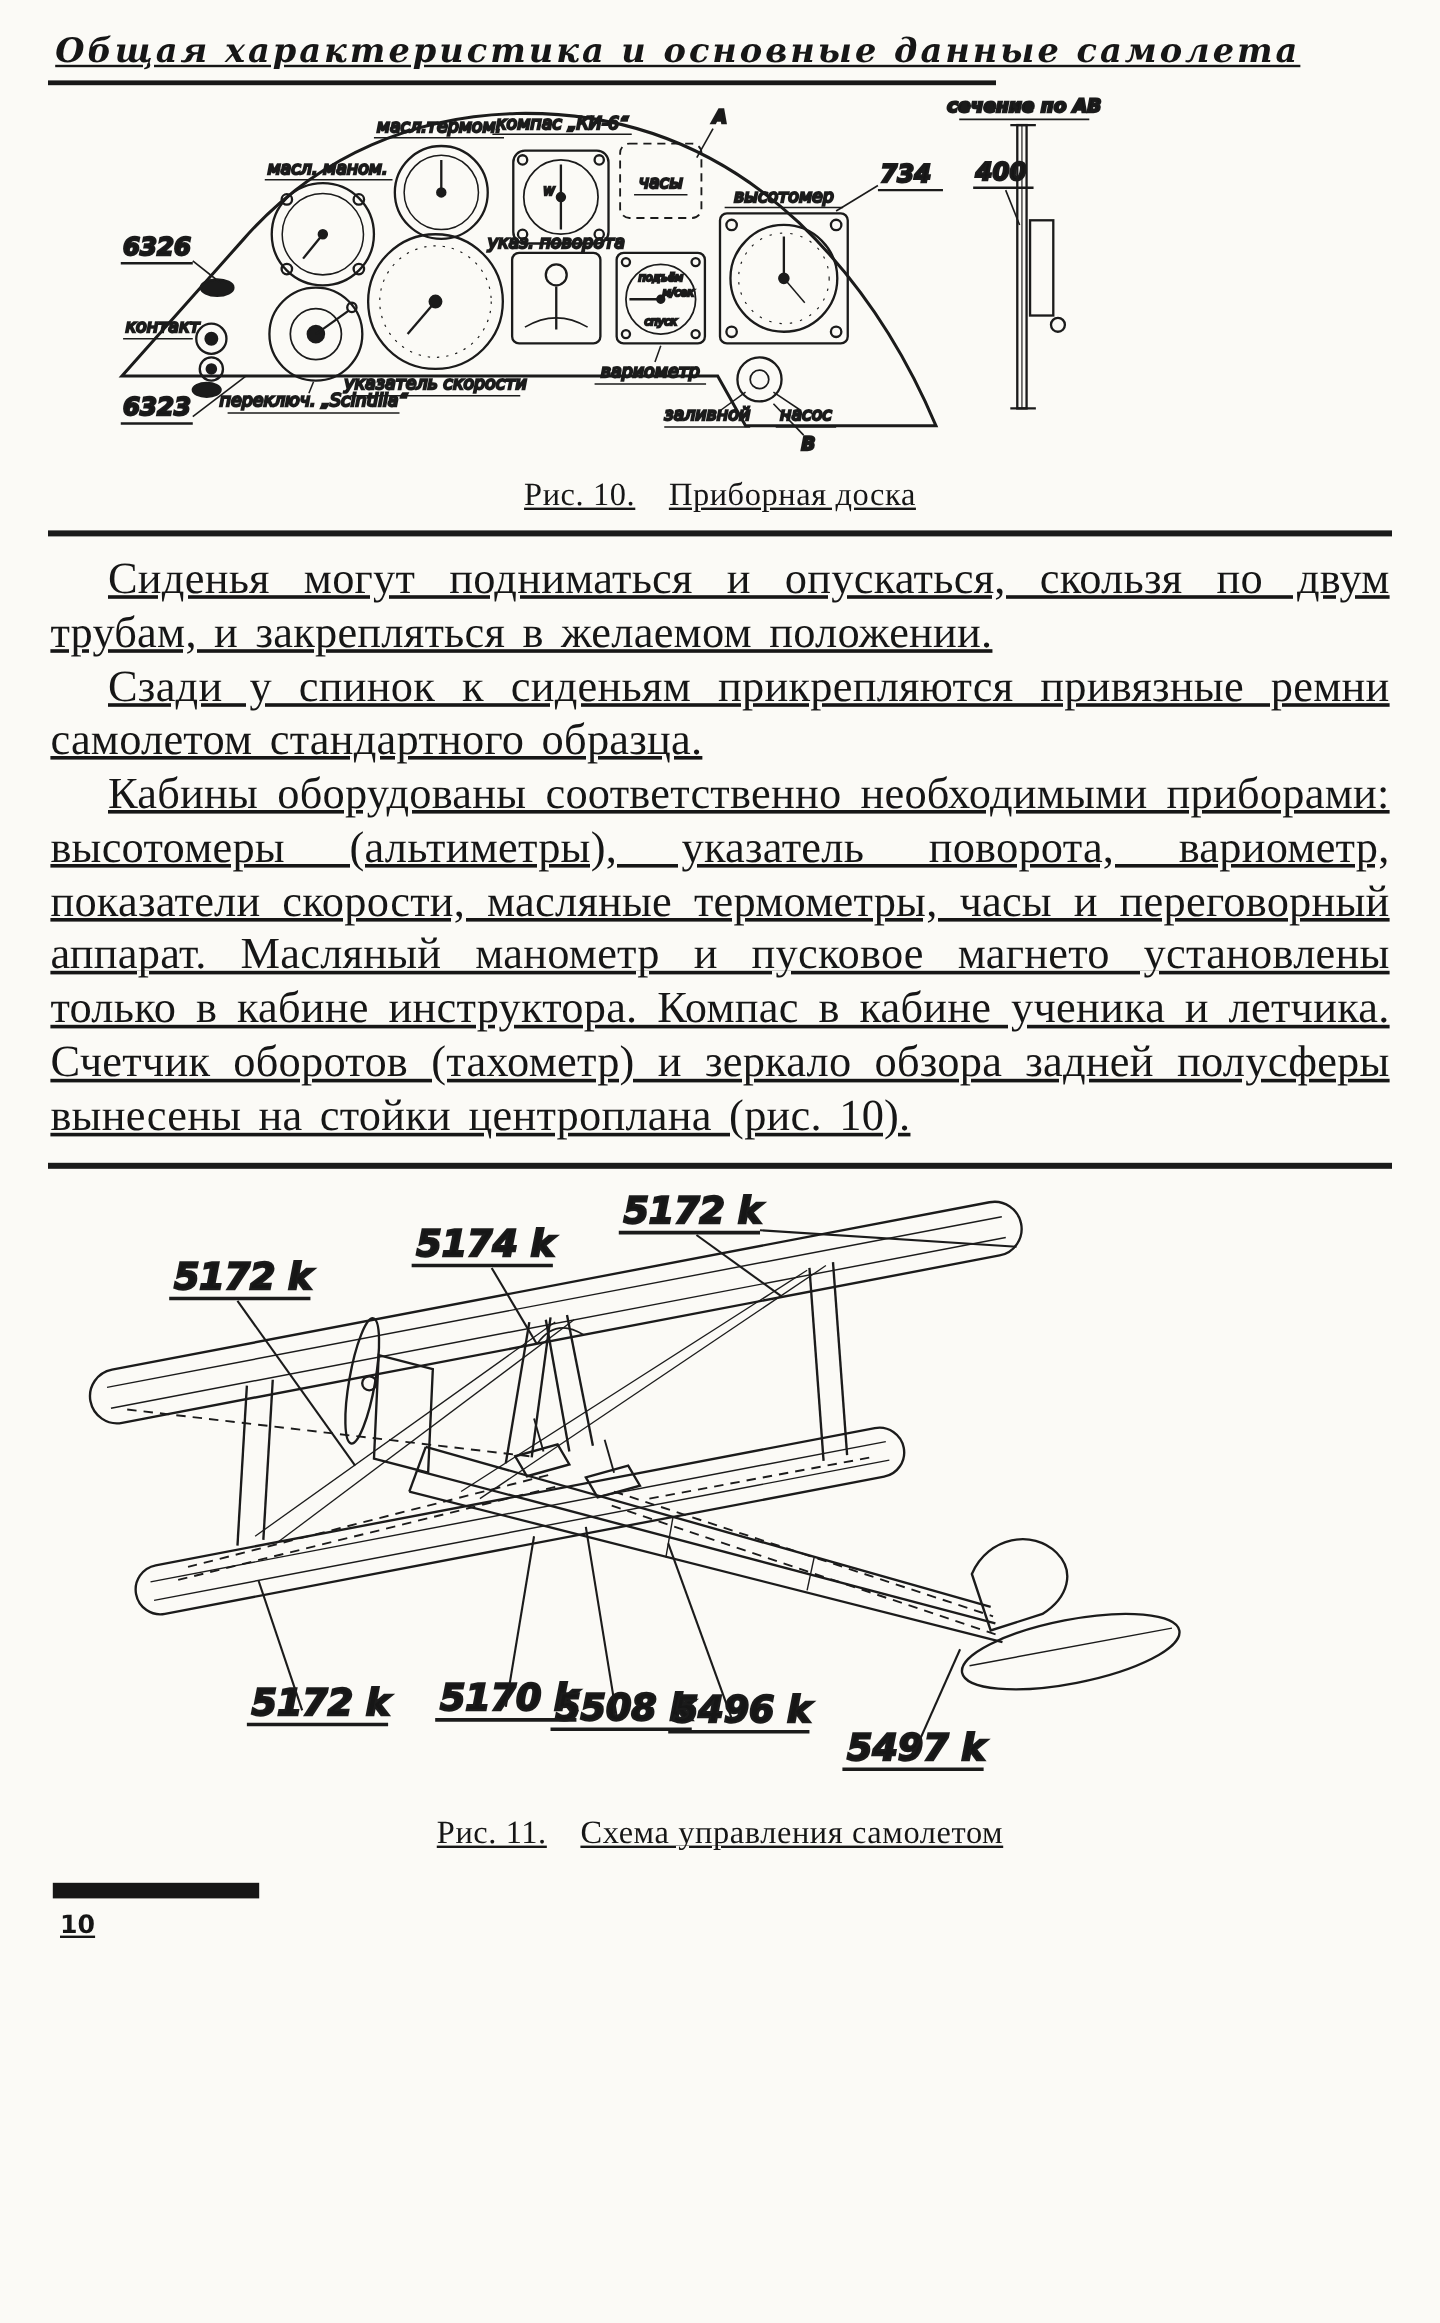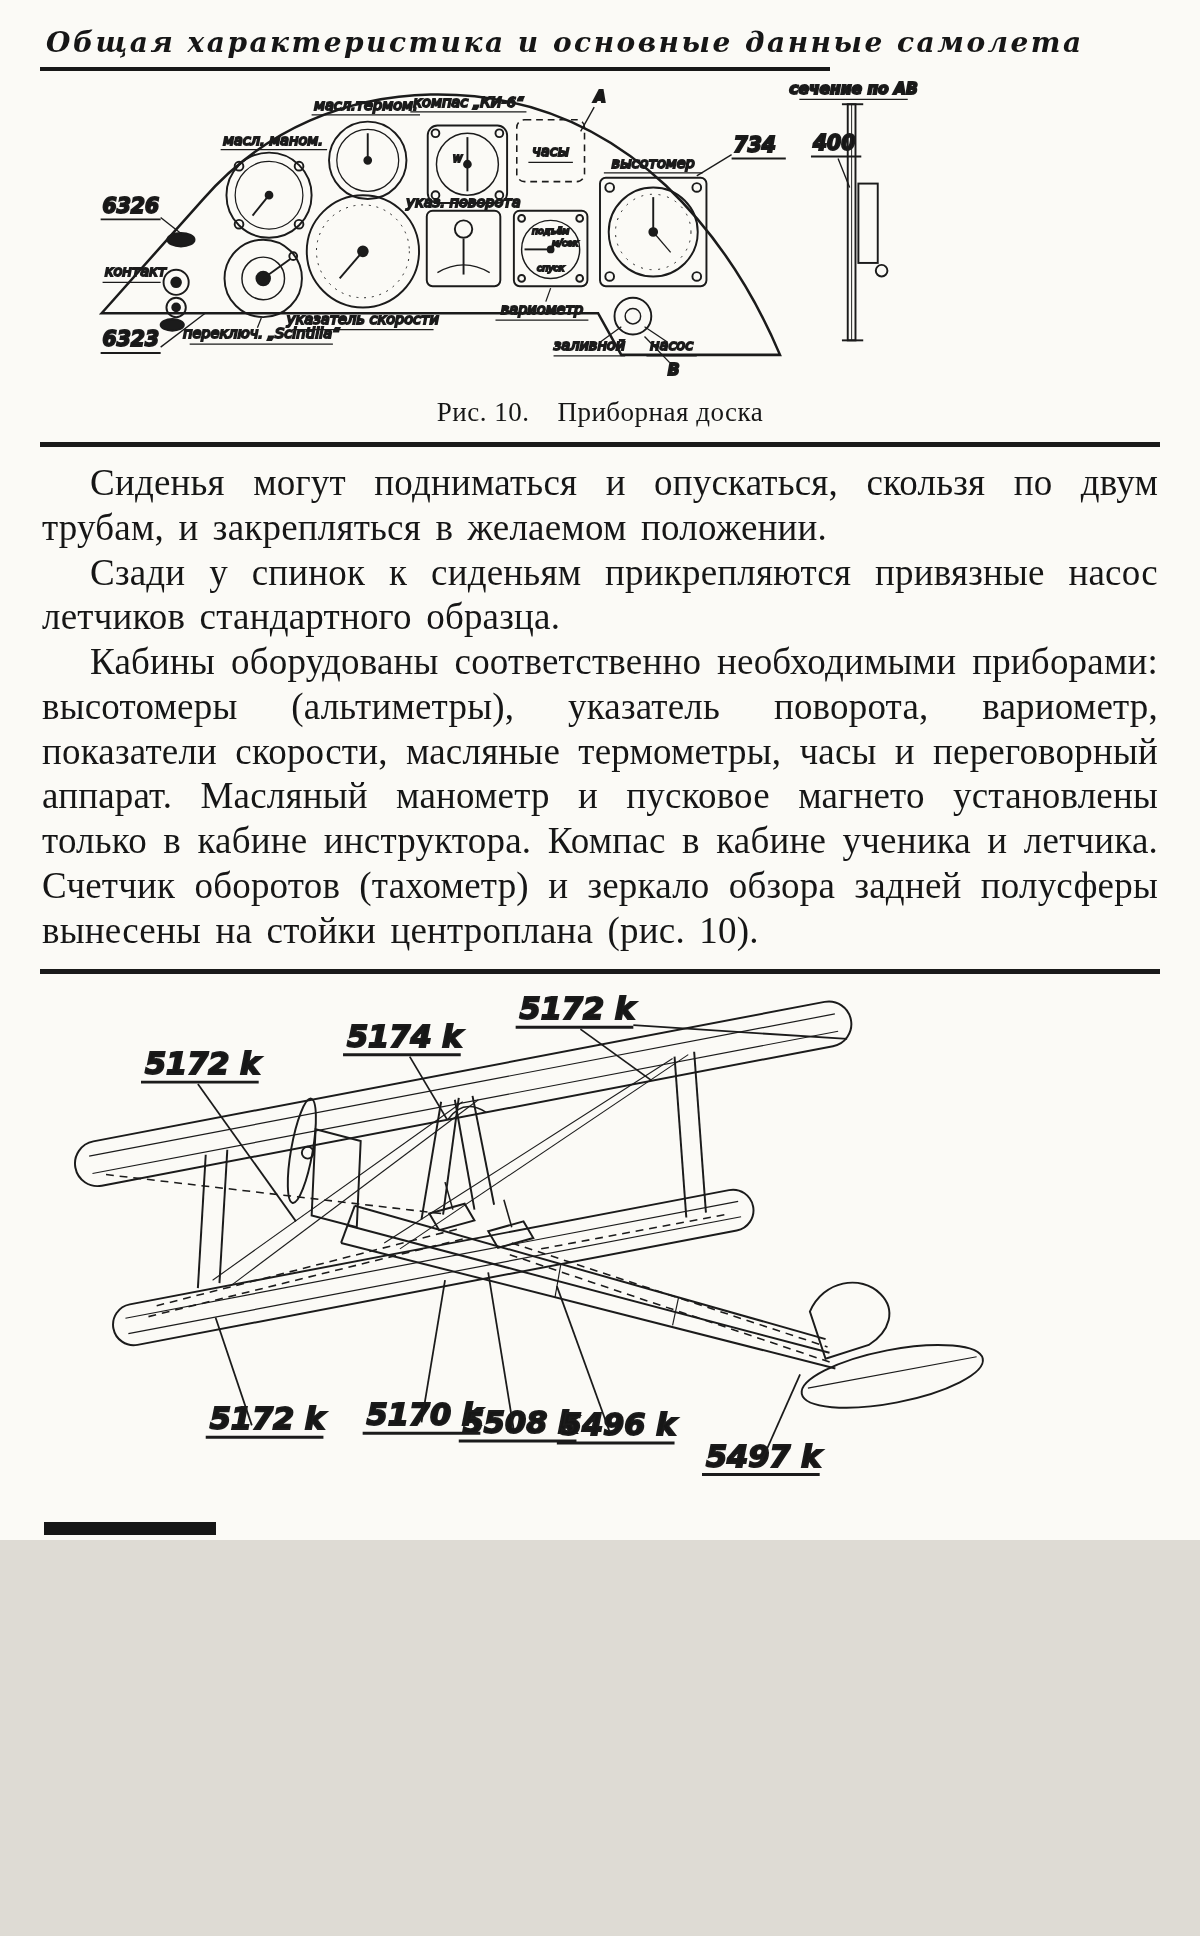--- a/index.html
+++ b/index.html
@@ -1,20 +1,20 @@
 <!DOCTYPE html>
 <html><head>
 <meta charset="utf-8">
 <style>
   * { margin:0; padding:0; box-sizing:border-box; }
   html,body { width:1200px; background:#dedbd4; }
   body { font-family:"Liberation Serif", serif; }
   .page {
-    width:1200px; height:1540px; background:#fbfaf6; color:#161616;
-    position:relative; overflow:hidden; padding:24px 40px 0 40px;
+    width:1200px; height:1936px; background:#fbfaf6; color:#161616;
+    position:relative; overflow:hidden; padding:24px 40px 0 40px;text-decoration:underline;
   }
   .running-head {
     font-family:"DejaVu Serif", serif; font-weight:bold; font-style:italic;
     font-size:28px; letter-spacing:2.5px; padding:2px 0 8px 6px; white-space:nowrap;
   }
   .head-rule { width:790px; border-top:4px solid #181818; }
   .figure { margin-top:10px; }
   .fig-caption { text-align:center; font-size:27px; margin-top:16px; letter-spacing:0.5px; }
   .fig-caption .cap-label { margin-right:28px; }
   .thick-rule { border:none; border-top:5px solid #1a1a1a; margin:14px 0 12px 0; }
@@ -204,21 +204,21 @@
     </svg>
     <figcaption class="fig-caption">
       <span class="cap-label">Рис. 10.</span><span>Приборная доска</span>
     </figcaption>
   </figure>
 
   <hr class="thick-rule">
 
   <section class="bodytext">
     <p>Сиденья могут подниматься и опускаться, скользя по двум трубам, и закрепляться в желаемом положении.</p>
-    <p>Сзади у спинок к сиденьям прикрепляются привязные насос летчиков стандартного образца.</p>
+    <p>Сзади у спинок к сиденьям прикрепляются привязные ремни самолетом стандартного образца.</p>
     <p>Кабины оборудованы соответственно необходимыми приборами: высотомеры (альтиметры), указатель поворота, вариометр, показатели скорости, масляные термометры, часы и переговорный аппарат. Масляный манометр и пусковое магнето установлены только в кабине инструктора. Компас в кабине ученика и летчика. Счетчик оборотов (тахометр) и зеркало обзора задней полусферы вынесены на стойки центроплана (рис. 10).</p>
   </section>
 
   <hr class="thick-rule">
 
   <figure class="figure">
     <svg viewBox="0 0 1120 520" width="1120" height="510">
       <g stroke="#1b1b1b" fill="none" stroke-width="2">
 
         <g transform="rotate(-10.8 420 110)">
@@ -318,20 +318,23 @@
 
         <text class="lbl-big" x="520" y="458">5496 k</text>
         <line x1="516" y1="466" x2="636" y2="466" stroke-width="3"></line>
         <line x1="570" y1="455" x2="516" y2="306" stroke-width="1.8"></line>
 
         <text class="lbl-big" x="668" y="490">5497 k</text>
         <line x1="664" y1="498" x2="784" y2="498" stroke-width="3"></line>
         <line x1="724" y1="486" x2="764" y2="396" stroke-width="1.8"></line>
       </g>
     </svg>
+    <figcaption class="fig-caption">
+      <span class="cap-label">Рис. 11.</span><span>Схема управления самолетом</span>
+    </figcaption>
   </figure>
 
   <div class="footer">
     <div class="footer-bar"></div>
     <div class="page-number">10</div>
   </div>
 
 </div>
 
 </body></html>

